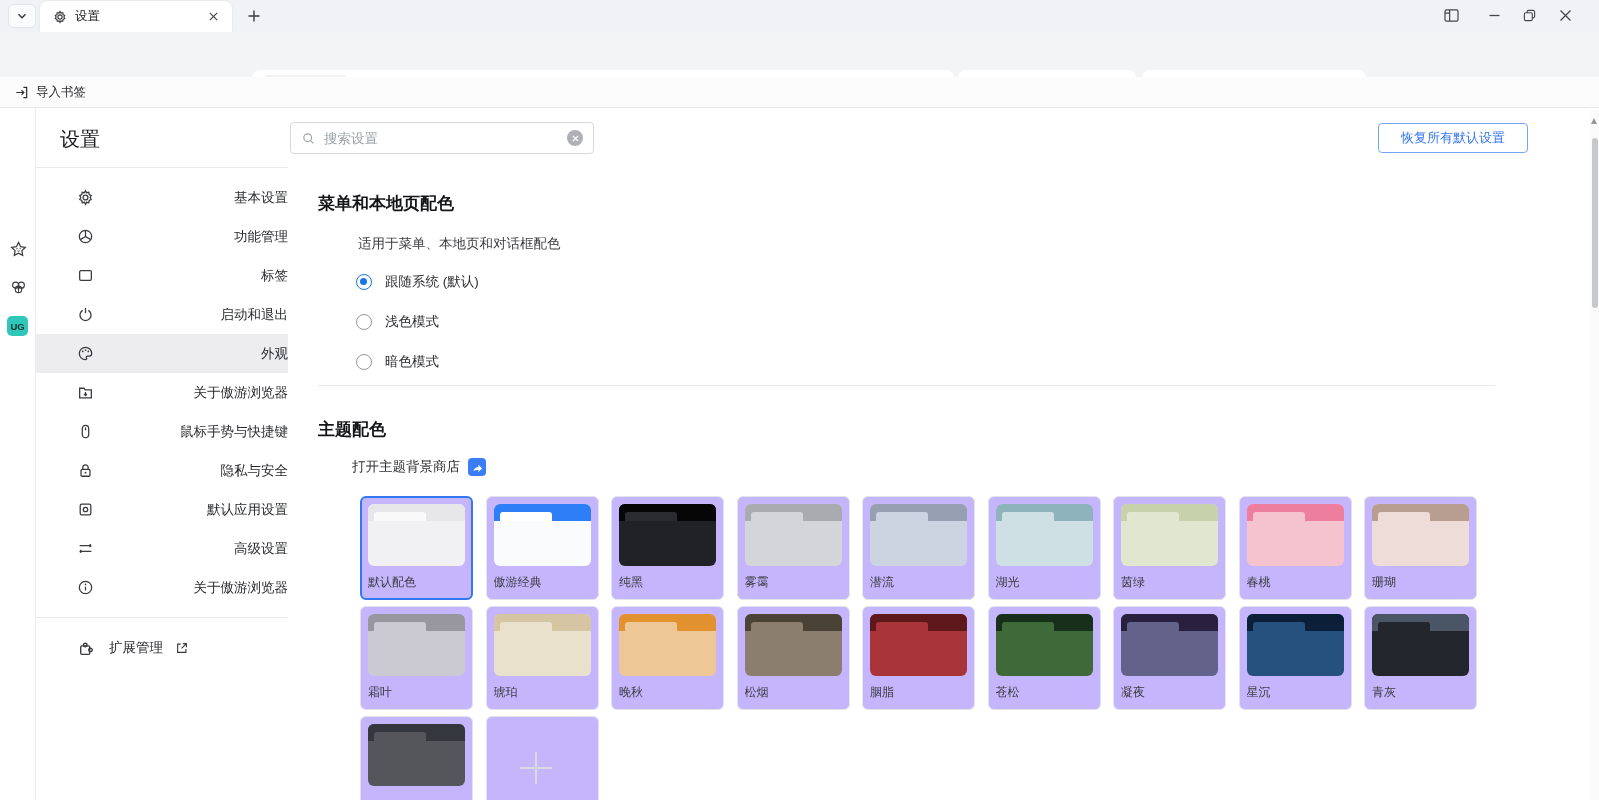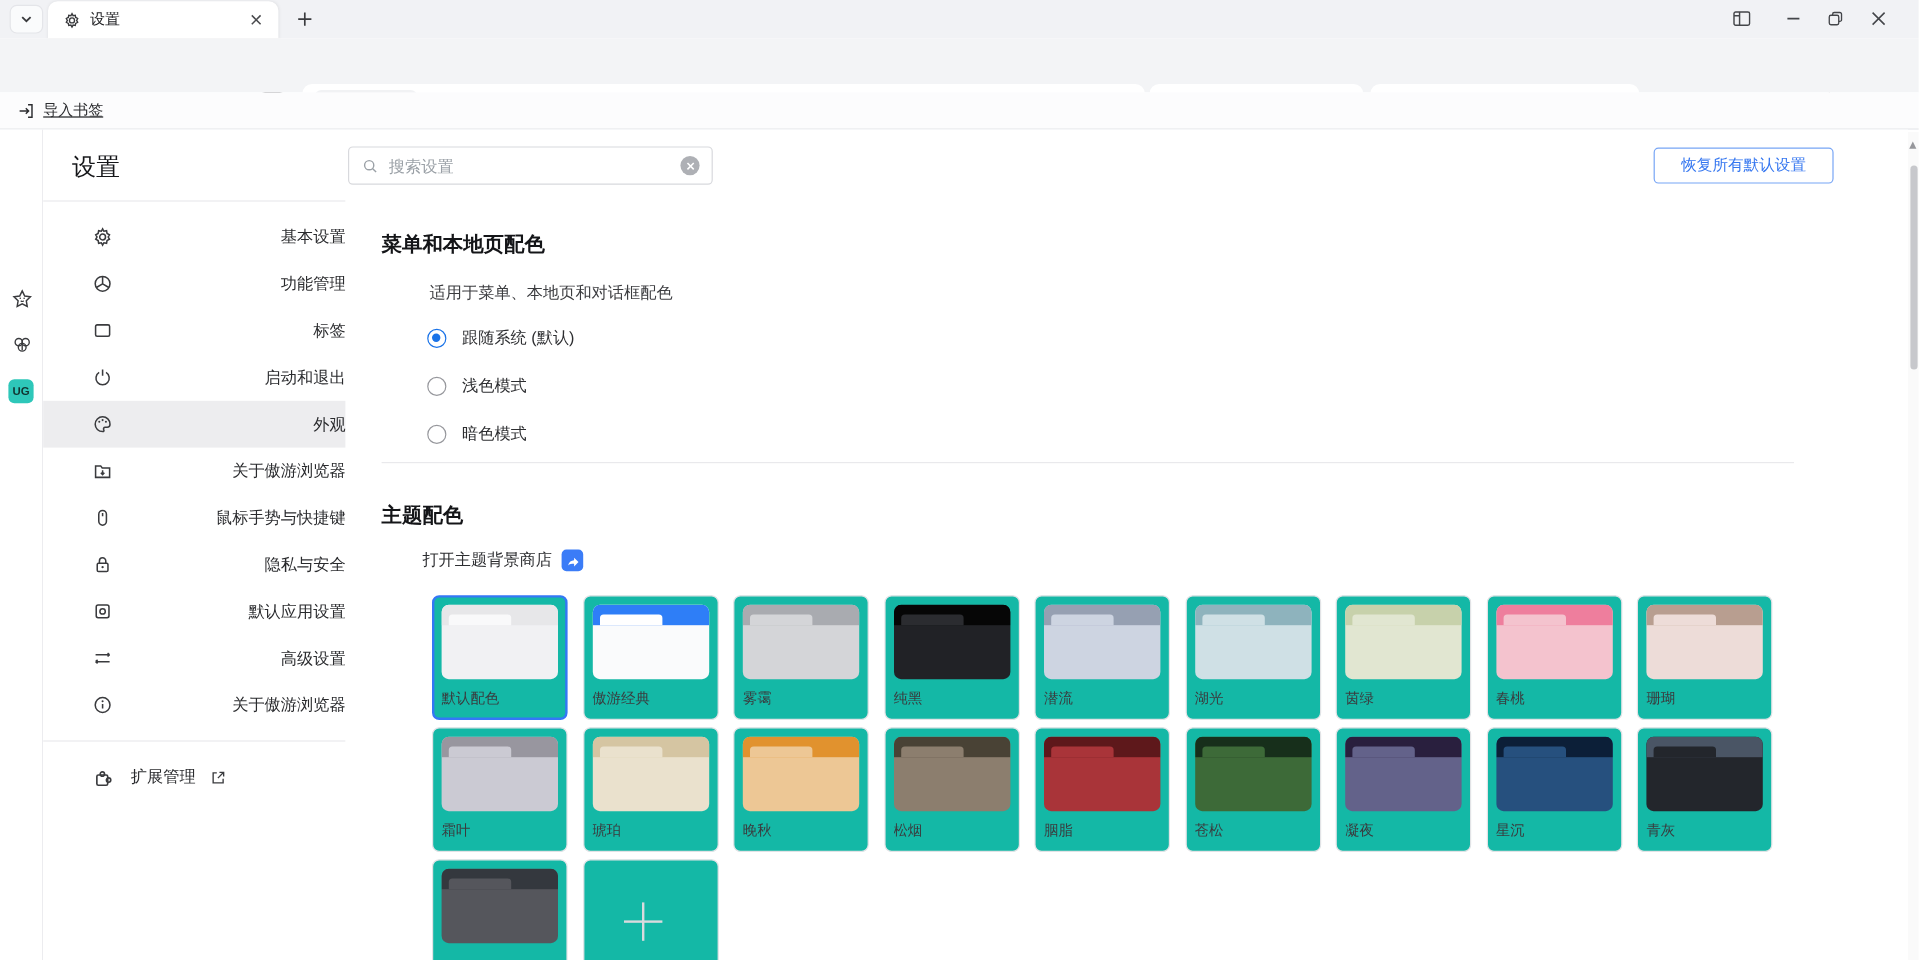--- a/index.html
+++ b/index.html
@@ -30,21 +30,21 @@
   .url-text { font-size:13.5px; color:#202124; margin-left:14px; }
   .tool-panel { position:absolute; left:958px; top:38px; width:178px; height:33px; background:#fff; border-radius:8px; display:flex; align-items:center; justify-content:space-around; padding:0 6px; }
   .pbtn { width:30px; height:28px; display:flex; align-items:center; justify-content:center; color:#3a3b3e; }
   .searchbox { position:absolute; left:1142px; top:38px; width:224px; height:33px; background:#fff; border-radius:8px; display:flex; align-items:center; padding:0 10px; }
   .searchbox input { border:none; outline:none; font-size:13.5px; color:#202124; width:130px; background:transparent; font-family:inherit; }
   .caret { margin-left:2px; }
   .clear-black { margin-left:auto; width:17px; height:17px; border-radius:50%; background:#17181a; color:#fff; font-size:10px; display:flex; align-items:center; justify-content:center; }
   .sep-v { position:absolute; left:1524px; top:45px; width:1px; height:21px; background:#d7d8dc; }
 
   
-  .bookmarksbar { position:absolute; left:0; top:77px; width:1599px; height:31px; background:#fcfcfd; border-bottom:1px solid #e7e8eb; display:flex; align-items:center;text-decoration:underline; }
+  .bookmarksbar { position:absolute; left:0; top:77px; width:1599px; height:31px; background:#fcfcfd; border-bottom:1px solid #e7e8eb; display:flex; align-items:center; }
   .bm-item { display:flex; align-items:center; gap:7px; margin-left:14px; color:#2c2d30; font-size:12.5px; }
 
   
   .rail { position:absolute; left:0; top:108px; width:36px; height:692px; background:#fff; border-right:1px solid #ececef; }
   .rail-btn { position:absolute; left:7px; width:22px; height:22px; display:flex; align-items:center; justify-content:center; color:#3a3b3e; }
   .rail-ug { position:absolute; left:7px; top:208px; width:21px; height:20px; background:#2ec7b9; border-radius:5px; color:#11332f; font-size:9.5px; font-weight:bold; display:flex; align-items:center; justify-content:center; }
 
   
   .sidebar { position:absolute; left:36px; top:108px; width:252px; height:692px; background:#fff; }
   .sidebar-title { position:absolute; left:24px; top:18px; font-size:20px; font-weight:500; color:#151619; }
@@ -72,21 +72,21 @@
   .radio-row { height:40px; display:flex; align-items:center; gap:13px; }
   .radio-dot { width:16px; height:16px; border-radius:50%; border:1.5px solid #97989d; position:relative; background:#fff; }
   .radio-row.checked .radio-dot { border-color:#1a73e8; }
   .radio-row.checked .radio-dot::after { content:""; position:absolute; left:3px; top:3px; width:7px; height:7px; border-radius:50%; background:#1a73e8; }
   .radio-label { font-size:13.5px; color:#2d2e31; }
   .hdivider { position:absolute; left:30px; top:277px; width:1177px; height:1px; background:#e9e9ec; }
   .store-row { position:absolute; left:64px; top:350px; display:flex; align-items:center; gap:8px; }
   .store-label { font-size:13.5px; color:#2d2e31; }
   .store-icon { width:18px; height:18px; border-radius:4px; background:#3b7cf7; display:flex; align-items:center; justify-content:center; color:#fff; }
   .theme-grid { position:absolute; left:72px; top:388px; display:grid; grid-template-columns:repeat(9,113px); grid-auto-rows:104px; column-gap:12.5px; row-gap:6px; }
-  .theme-card { border:1px solid #e2e3e6; border-radius:6px; background:#14b8a6; padding:7px; cursor:default; }
+  .theme-card { border:1px solid #e2e3e6; border-radius:6px; background:#c4b5fd; padding:7px; cursor:default; }
   .theme-card.selected { border:2px solid #3477f6; padding:6px; }
   .swatch { height:62px; border-radius:6px; position:relative; overflow:hidden; }
   .swatch .band { position:absolute; left:0; top:0; right:0; height:17px; }
   .swatch .tabrect { position:absolute; left:6px; top:8px; width:52px; height:9px; border-radius:3px 3px 0 0; }
   .theme-label { margin-top:8px; font-size:12px; color:#3a3b3e; white-space:nowrap; overflow:hidden; }
   .theme-card.add-card { position:relative; }
   .add-plus-h, .add-plus-v { position:absolute; background:#d9dadd; }
   .add-plus-h { left:33px; top:50px; width:32px; height:2px; }
   .add-plus-v { left:48px; top:35px; width:2px; height:32px; }
 
@@ -535,32 +535,32 @@
         <div class="theme-label">默认配色</div>
       </div>
       <div class="theme-card">
         <div class="swatch" style="background: rgb(250, 251, 252);">
           <div class="band" style="background: rgb(46, 126, 247);"></div>
           <div class="tabrect" style="background: rgb(255, 255, 255);"></div>
         </div>
         <div class="theme-label">傲游经典</div>
       </div>
       <div class="theme-card">
+        <div class="swatch" style="background: rgb(33, 34, 38);">
+          <div class="band" style="background: rgb(6, 6, 6);"></div>
+          <div class="tabrect" style="background: rgb(43, 44, 48);"></div>
+        </div>
+        <div class="theme-label">纯黑</div>
+      </div>
+      <div class="theme-card">
         <div class="swatch" style="background: rgb(212, 213, 216);">
           <div class="band" style="background: rgb(169, 171, 176);"></div>
           <div class="tabrect" style="background: rgb(212, 213, 216);"></div>
         </div>
         <div class="theme-label">雾霭</div>
-      </div>
-      <div class="theme-card">
-        <div class="swatch" style="background: rgb(33, 34, 38);">
-          <div class="band" style="background: rgb(6, 6, 6);"></div>
-          <div class="tabrect" style="background: rgb(43, 44, 48);"></div>
-        </div>
-        <div class="theme-label">纯黑</div>
       </div>
       <div class="theme-card">
         <div class="swatch" style="background: rgb(205, 212, 225);">
           <div class="band" style="background: rgb(150, 160, 178);"></div>
           <div class="tabrect" style="background: rgb(205, 212, 225);"></div>
         </div>
         <div class="theme-label">潜流</div>
       </div>
       <div class="theme-card">
         <div class="swatch" style="background: rgb(207, 224, 229);">

